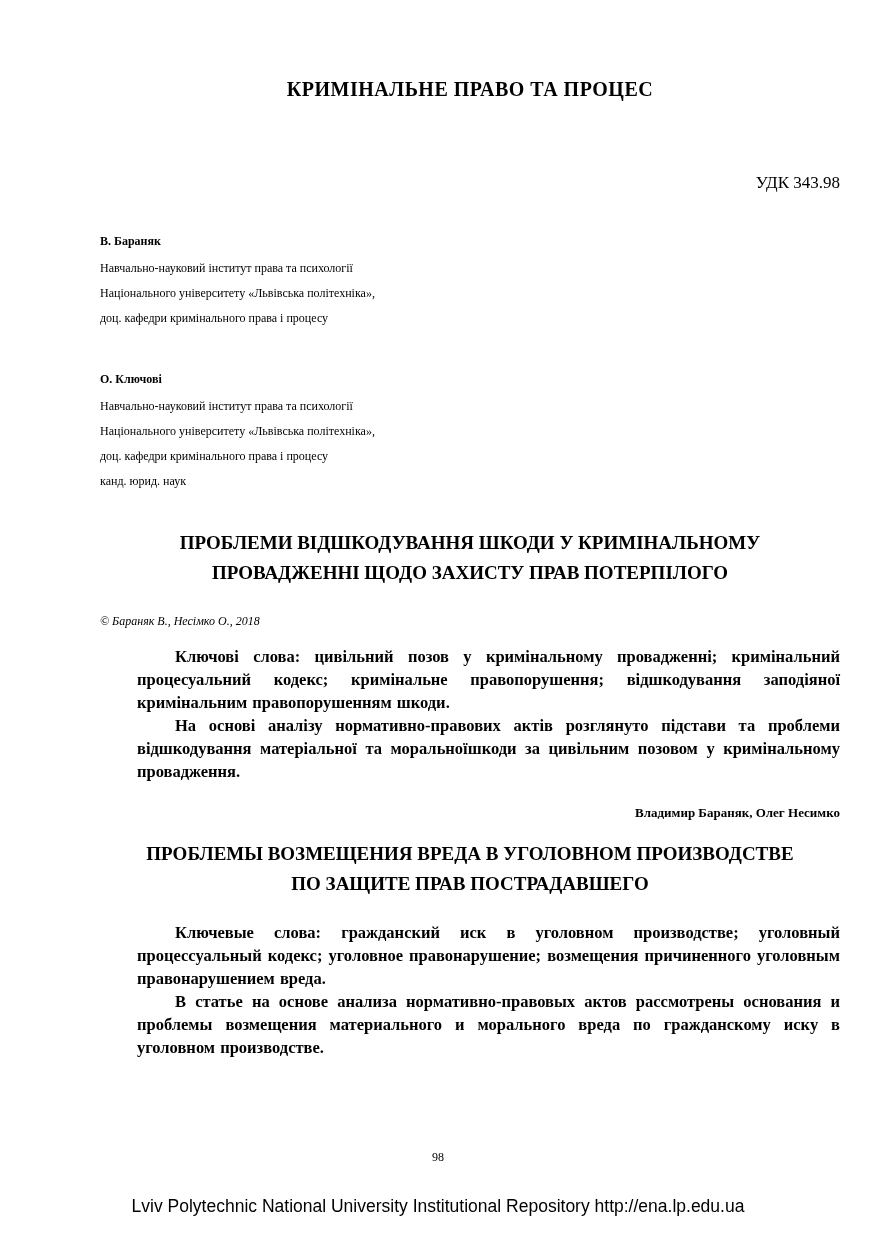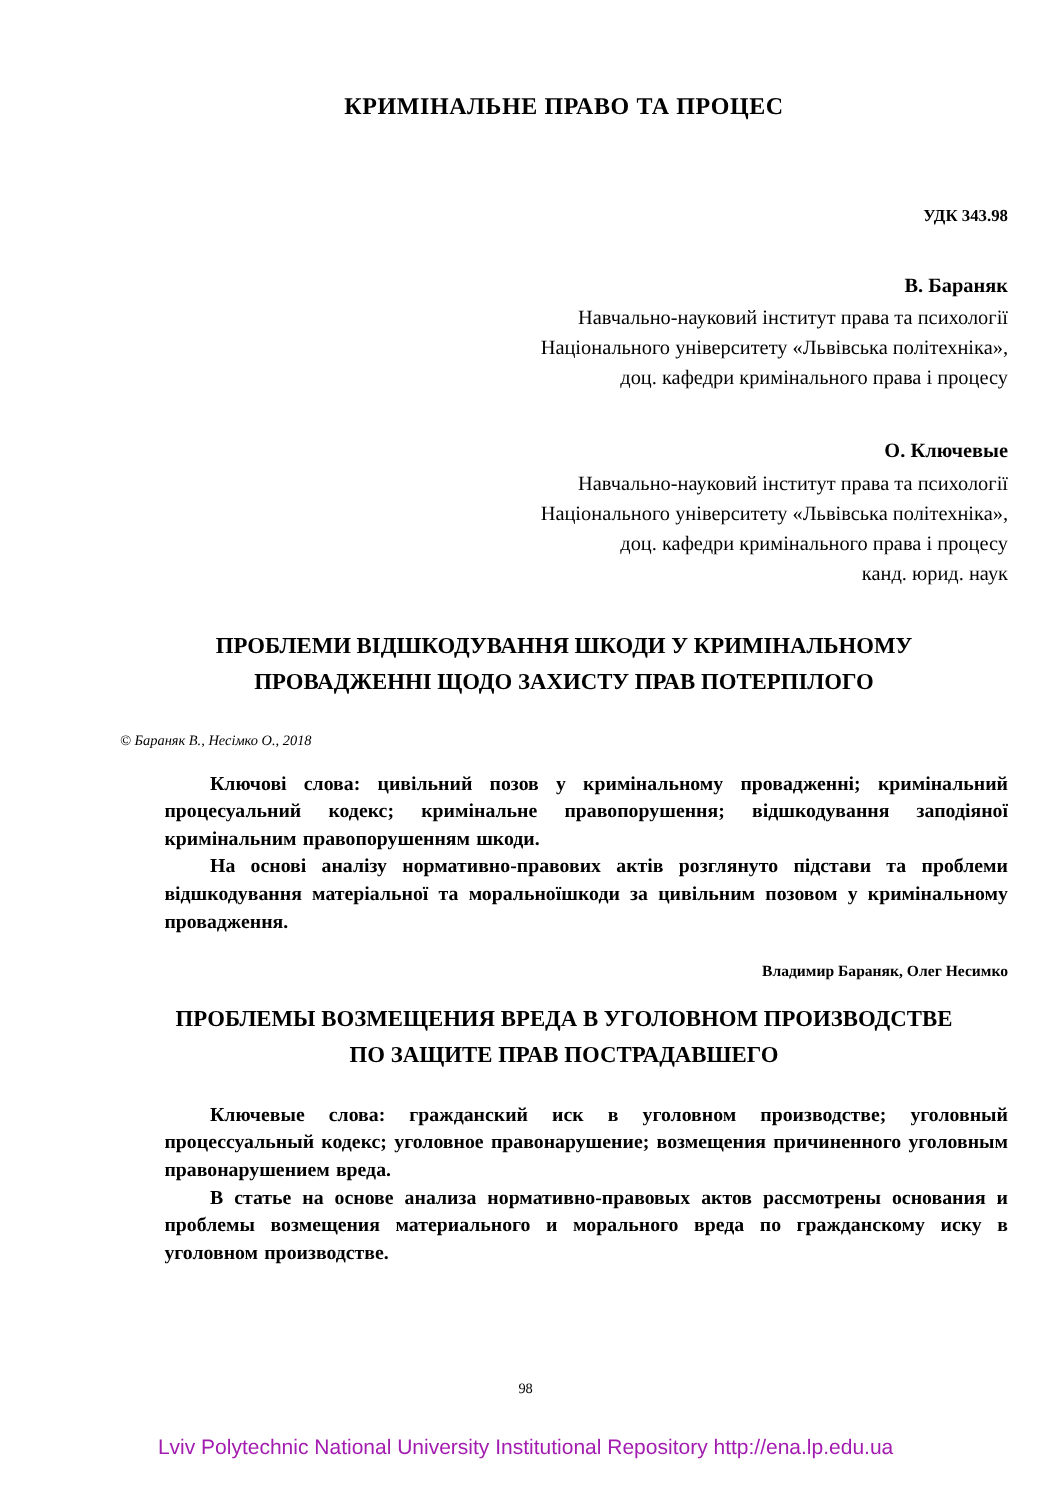--- a/index.html
+++ b/index.html
@@ -27,27 +27,26 @@
   .section-header {
     margin: 0;
     text-align: center;
     font-size: 20px;
     font-weight: bold;
     letter-spacing: 0.5px;
   }
   .udc {
     margin-top: 72px;
     text-align: right;
-    font-size: 14px;
-    font-weight: bold;
+    font-size: 17px;
+    font-weight: normal;
   }
   .author-block {
     margin-top: 36px;
-    text-align: right;
-    font-size: 17px;
+    font-size: 12px;
     line-height: 25px;
   }
   .author-name {
     font-weight: bold;
     margin-bottom: 2px;
   }
   .aff-line {
     font-weight: normal;
   }
   .article-title {
@@ -112,21 +111,21 @@
     <div class="udc">УДК 343.98</div>
 
     <div class="author-block">
       <div class="author-name">В. Бараняк</div>
       <div class="aff-line">Навчально-науковий інститут права та психології</div>
       <div class="aff-line">Національного університету «Львівська політехніка»,</div>
       <div class="aff-line">доц. кафедри кримінального права і процесу</div>
     </div>
 
     <div class="author-block">
-      <div class="author-name">О. Ключевые</div>
+      <div class="author-name">О. Ключові</div>
       <div class="aff-line">Навчально-науковий інститут права та психології</div>
       <div class="aff-line">Національного університету «Львівська політехніка»,</div>
       <div class="aff-line">доц. кафедри кримінального права і процесу</div>
       <div class="aff-line">канд. юрид. наук</div>
     </div>
 
     <h2 class="article-title">ПРОБЛЕМИ ВІДШКОДУВАННЯ ШКОДИ У КРИМІНАЛЬНОМУ ПРОВАДЖЕННІ ЩОДО ЗАХИСТУ ПРАВ ПОТЕРПІЛОГО</h2>
 
     <div class="copyright">© Бараняк В., Несімко О., 2018</div>
 
@@ -141,14 +140,14 @@
 
     <div class="abstract-block" style="margin-top:22px;">
       <p class="abstract-par">Ключевые слова: гражданский иск в уголовном производстве; уголовный процессуальный кодекс; уголовное правонарушение; возмещения причиненного уголовным правонарушением вреда.</p>
       <p class="abstract-par">В статье на основе анализа нормативно-правовых актов рассмотрены основания и проблемы возмещения материального и морального вреда по гражданскому иску в уголовном производстве.</p>
     </div>
 
   </div>
 
   <div class="page-number">98</div>
 
-  <div class="repo-footer" style="color: #a21caf;">Lviv Polytechnic National University Institutional Repository http://ena.lp.edu.ua</div>
+  <div class="repo-footer" style="color: #000000;">Lviv Polytechnic National University Institutional Repository http://ena.lp.edu.ua</div>
 </div>
 
 </body></html>

